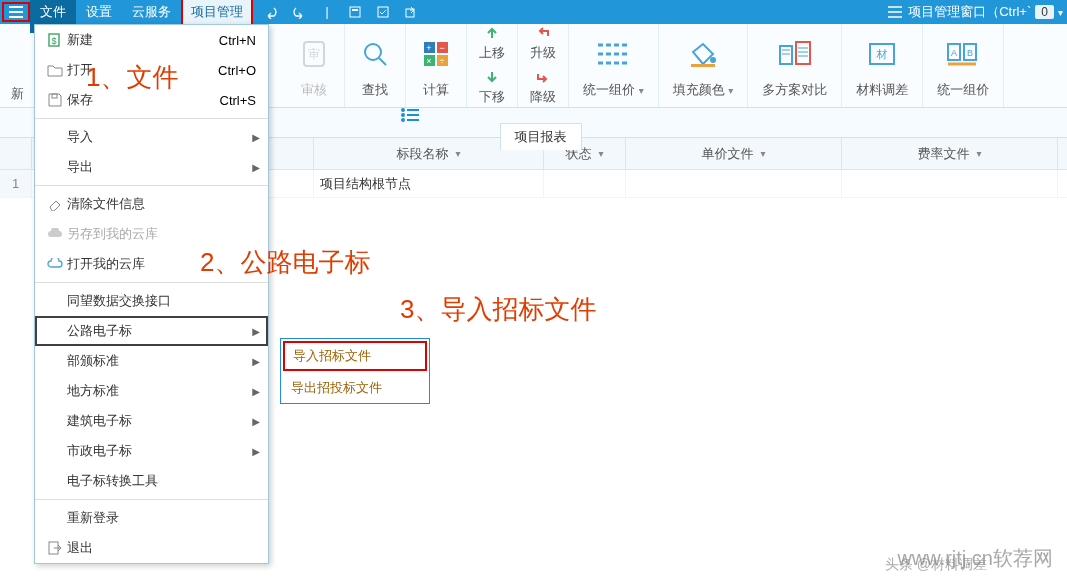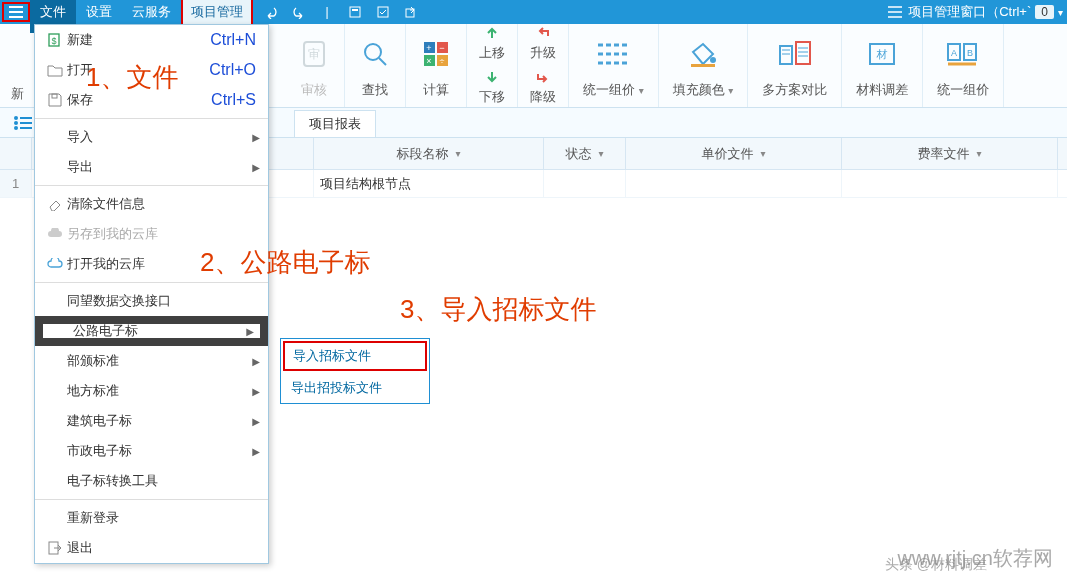--- a/index.html
+++ b/index.html
@@ -17,43 +17,43 @@
 .menubar .right-label { padding-right: 4px; display: flex; align-items: center; gap: 4px; }
 .menubar .right-label svg { margin-right: 2px; }
 .menubar .num-box { background: #e8f4fa; color: #333; padding: 0 6px; font-size: 12px; border-radius: 2px; }
 
 
 .dropdown { position: absolute; top: 24px; left: 34px; width: 235px; background: #fff; border: 1px solid #a0c8e0; box-shadow: 2px 2px 6px rgba(0,0,0,.2); z-index: 50; }
 .dropdown .ditem { display: flex; align-items: center; height: 30px; padding: 0 8px; cursor: pointer; }
 .dropdown .ditem .dicon { width: 24px; display: flex; align-items: center; justify-content: center; color: #888; }
 .dropdown .ditem .dlabel { flex: 1; color: #333; font-size: 13px; }
 .dropdown .ditem .dlabel.disabled { color: #aaa; }
-.dropdown .ditem .dsc { color: #1d4ed8; font-size: 16px; margin-right: 4px; }
+.dropdown .ditem .dsc { color: #000000; font-size: 13px; margin-right: 4px; }
 .dropdown .ditem .dar { color: #666; font-size: 10px; margin-left: 4px; }
 .dropdown .sep { height: 1px; background: #ddd; margin: 3px 0; }
-.dropdown .ditem.selred { border: 8px solid #404040; height: 30px; padding: 0 6px; }
+.dropdown .ditem.selred { border: 2px solid #404040; height: 30px; padding: 0 6px; }
 
 
 .submenu { position: absolute; top: 338px; left: 280px; width: 150px; background: #fff; border: 1px solid #1f8fd3; z-index: 60; }
-.submenu .sitem { padding: 6px 10px; font-size: 13px; color: #0369a1; cursor: pointer; }
+.submenu .sitem { padding: 6px 10px; font-size: 13px; color: #a16207; cursor: pointer; }
 .submenu .sitem.selred { border: 2px solid #d00; margin: 2px; padding: 4px 8px; }
 
 
 .ribbon { display: flex; align-items: stretch; background: #fafdff; border-bottom: 1px solid #cde2f0; height: 84px; }
 .rgroup { display: flex; flex-direction: column; align-items: center; justify-content: space-between; padding: 4px 14px 4px; border-right: 1px solid #e0eef7; }
 .rgroup .rbig-icon { height: 52px; display: flex; align-items: center; justify-content: center; }
 .rgroup .rlabel { font-size: 13px; color: #555; padding-bottom: 4px; }
 .rgroup.disabled .rlabel, .rgroup.disabled .rbig-icon { color: #bbb; }
 .rgroup2 { display: flex; flex-direction: column; justify-content: center; gap: 8px; padding: 0 12px; border-right: 1px solid #e0eef7; }
 .rbtn { display: flex; align-items: center; gap: 4px; color: #555; font-size: 13px; cursor: pointer; flex-direction: column; }
 .rbtn svg { flex-shrink: 0; }
 .ribbon-left { width: 36px; display:flex; flex-direction:column; align-items:center; justify-content:flex-end; padding-bottom:4px; color:#555; font-size:13px; border-right: 1px solid #e0eef7;}
 
 
-.tabs2 { background: #f5fbff; border-bottom: 1px solid #cde2f0; height: 30px; display:flex; align-items:center; padding-left: 14px; }
+.tabs2 { background: #f5fbff; border-bottom: 1px solid #cde2f0; height: 30px; display:flex; align-items:center; padding-left: 14px; flex-direction: column; }
 .tabs2 .listicon { color:#1f8fd3; margin-right: 260px; width: 20px; }
 .tabs2 .tabbtn { background:#fff; border:1px solid #cde2f0; border-bottom:none; padding:4px 14px; font-size:13px; color:#333; position:relative; top:1px; }
 
 
 .thead { display: flex; background: #f2f8fc; border-bottom: 1px solid #d6e6f2; height: 32px; font-size: 13px; color: #555; }
 .thead .th { border-right:1px solid #d6e6f2; display:flex; align-items:center; justify-content:center; gap:7px; }
 .thead .th .arr { font-size:10px; color:#888; }
 .th0 { width: 32px; }
 .th1 { width: 282px; }
 .th2 { width: 230px; }

